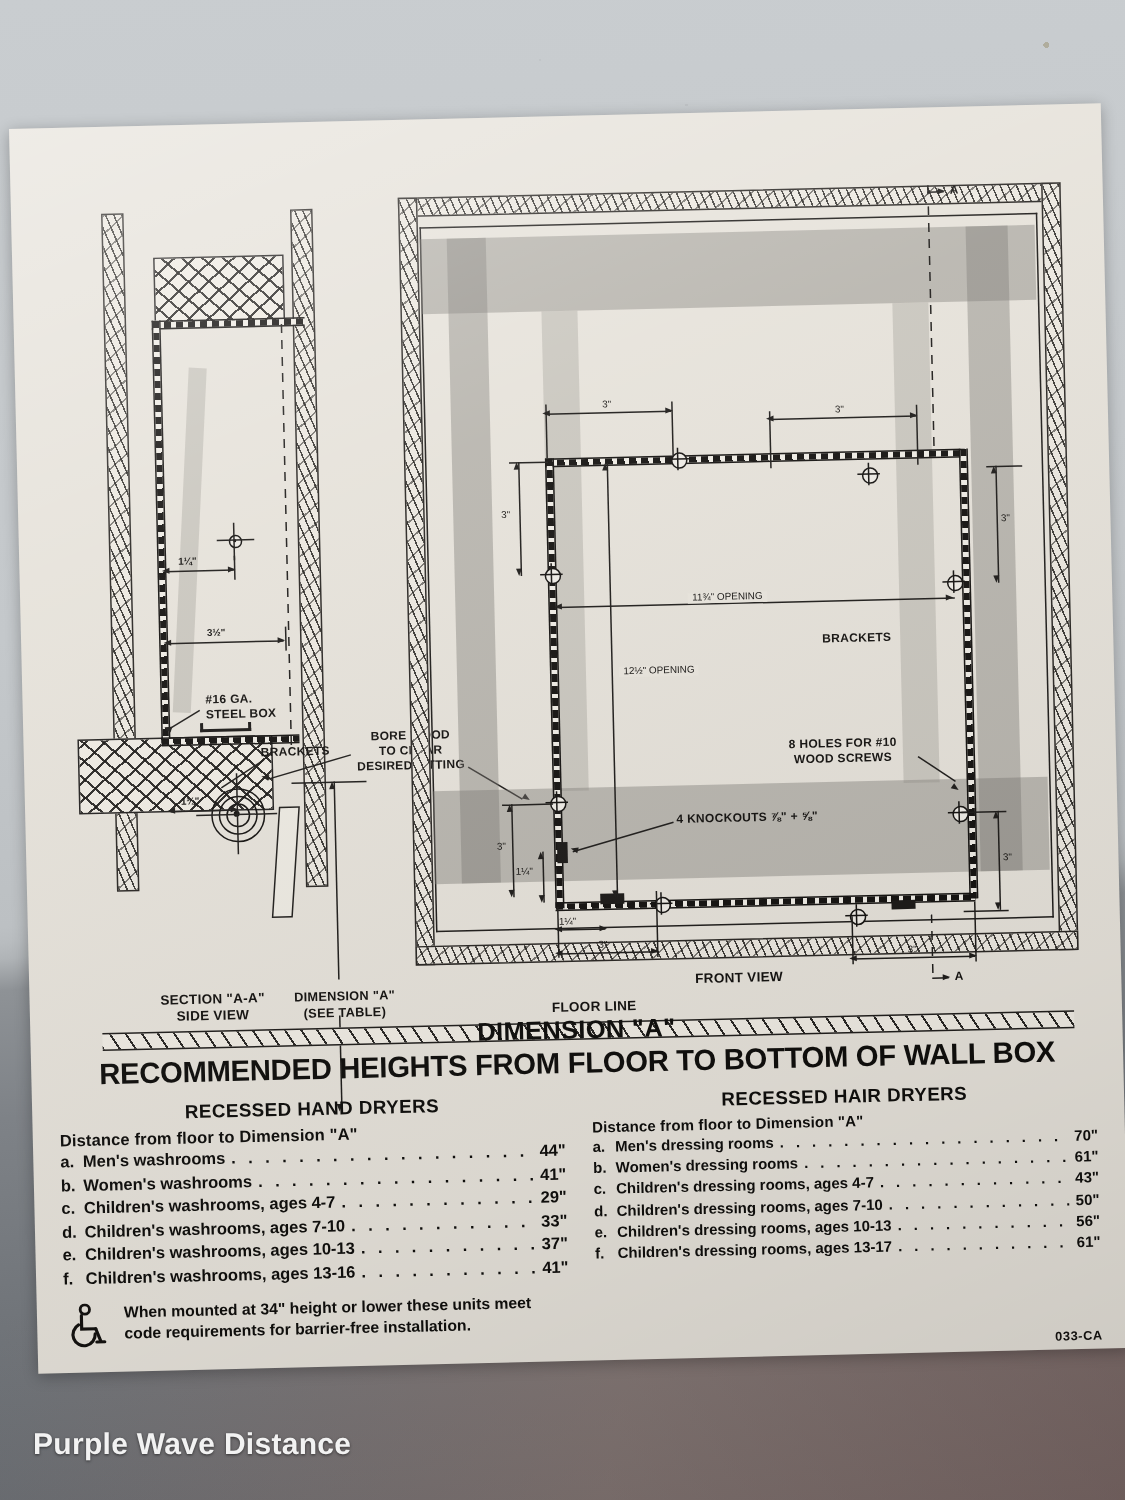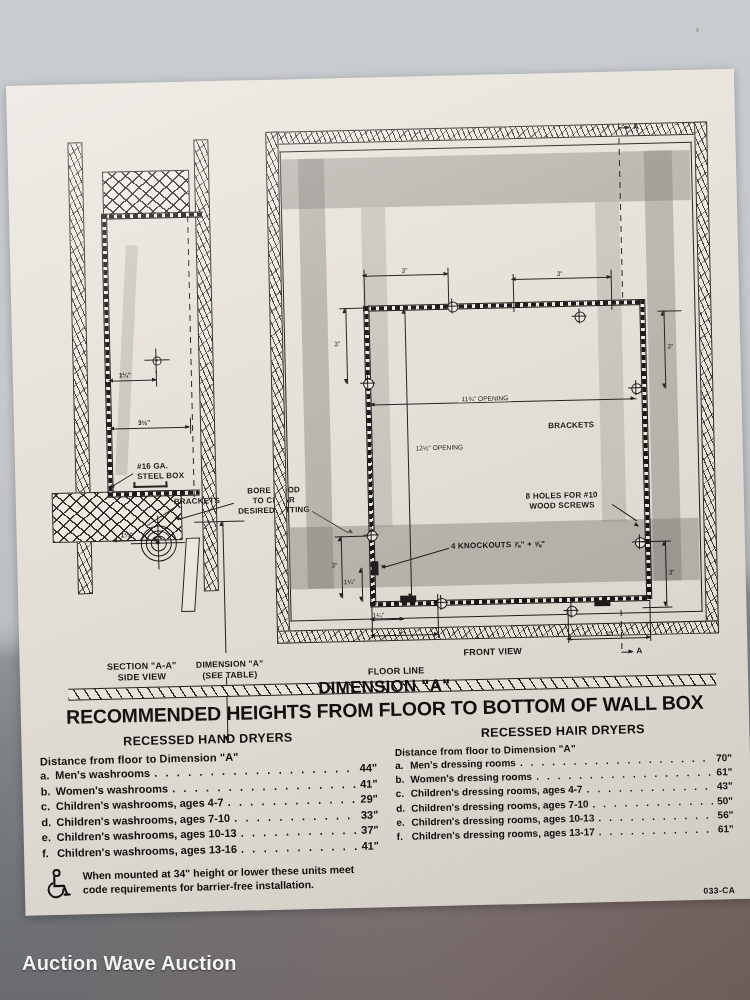--- a/index.html
+++ b/index.html
@@ -531,13 +531,13 @@
         <span>When mounted at 34" height or lower these units meet</span><br>
         <span>code requirements for barrier-free installation.</span>
       </span>
       <span class="partno">033-CA</span>
     </div>
   </div>
 
 </div>
 </div>
 
-<div id="wm">Auction Wave Auction</div>
+<div id="wm">Purple Wave Distance</div>
 
 </body></html>

